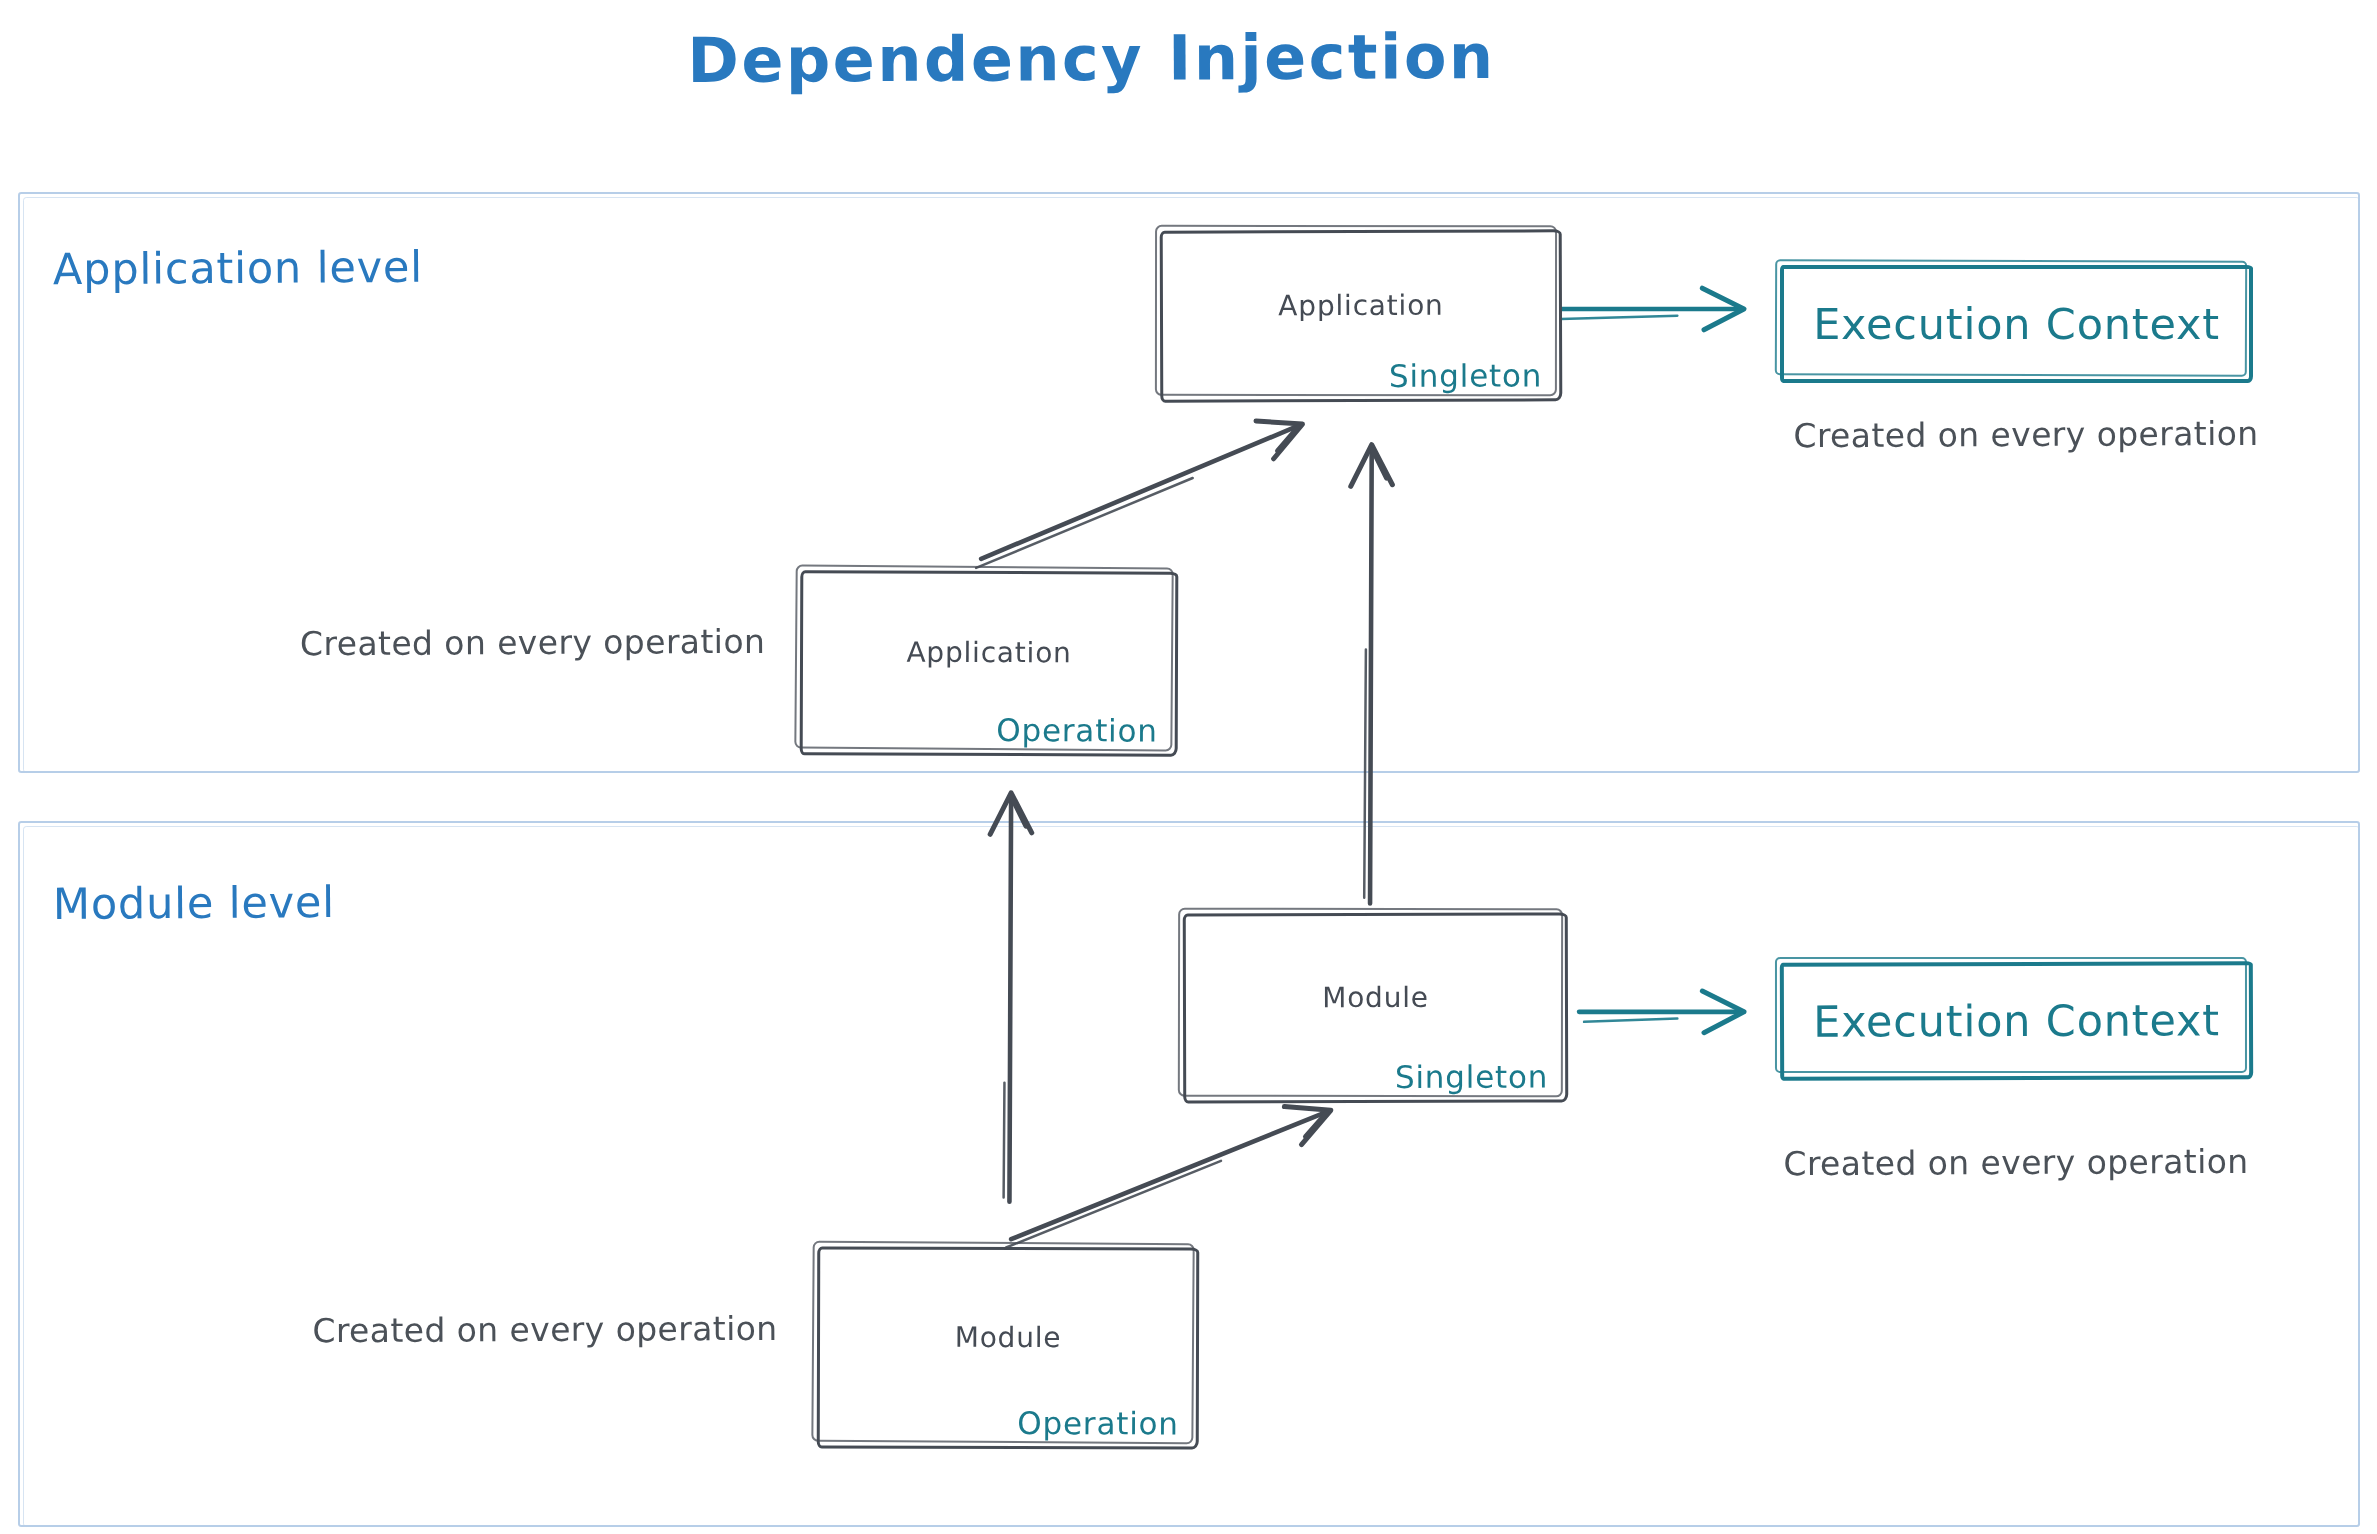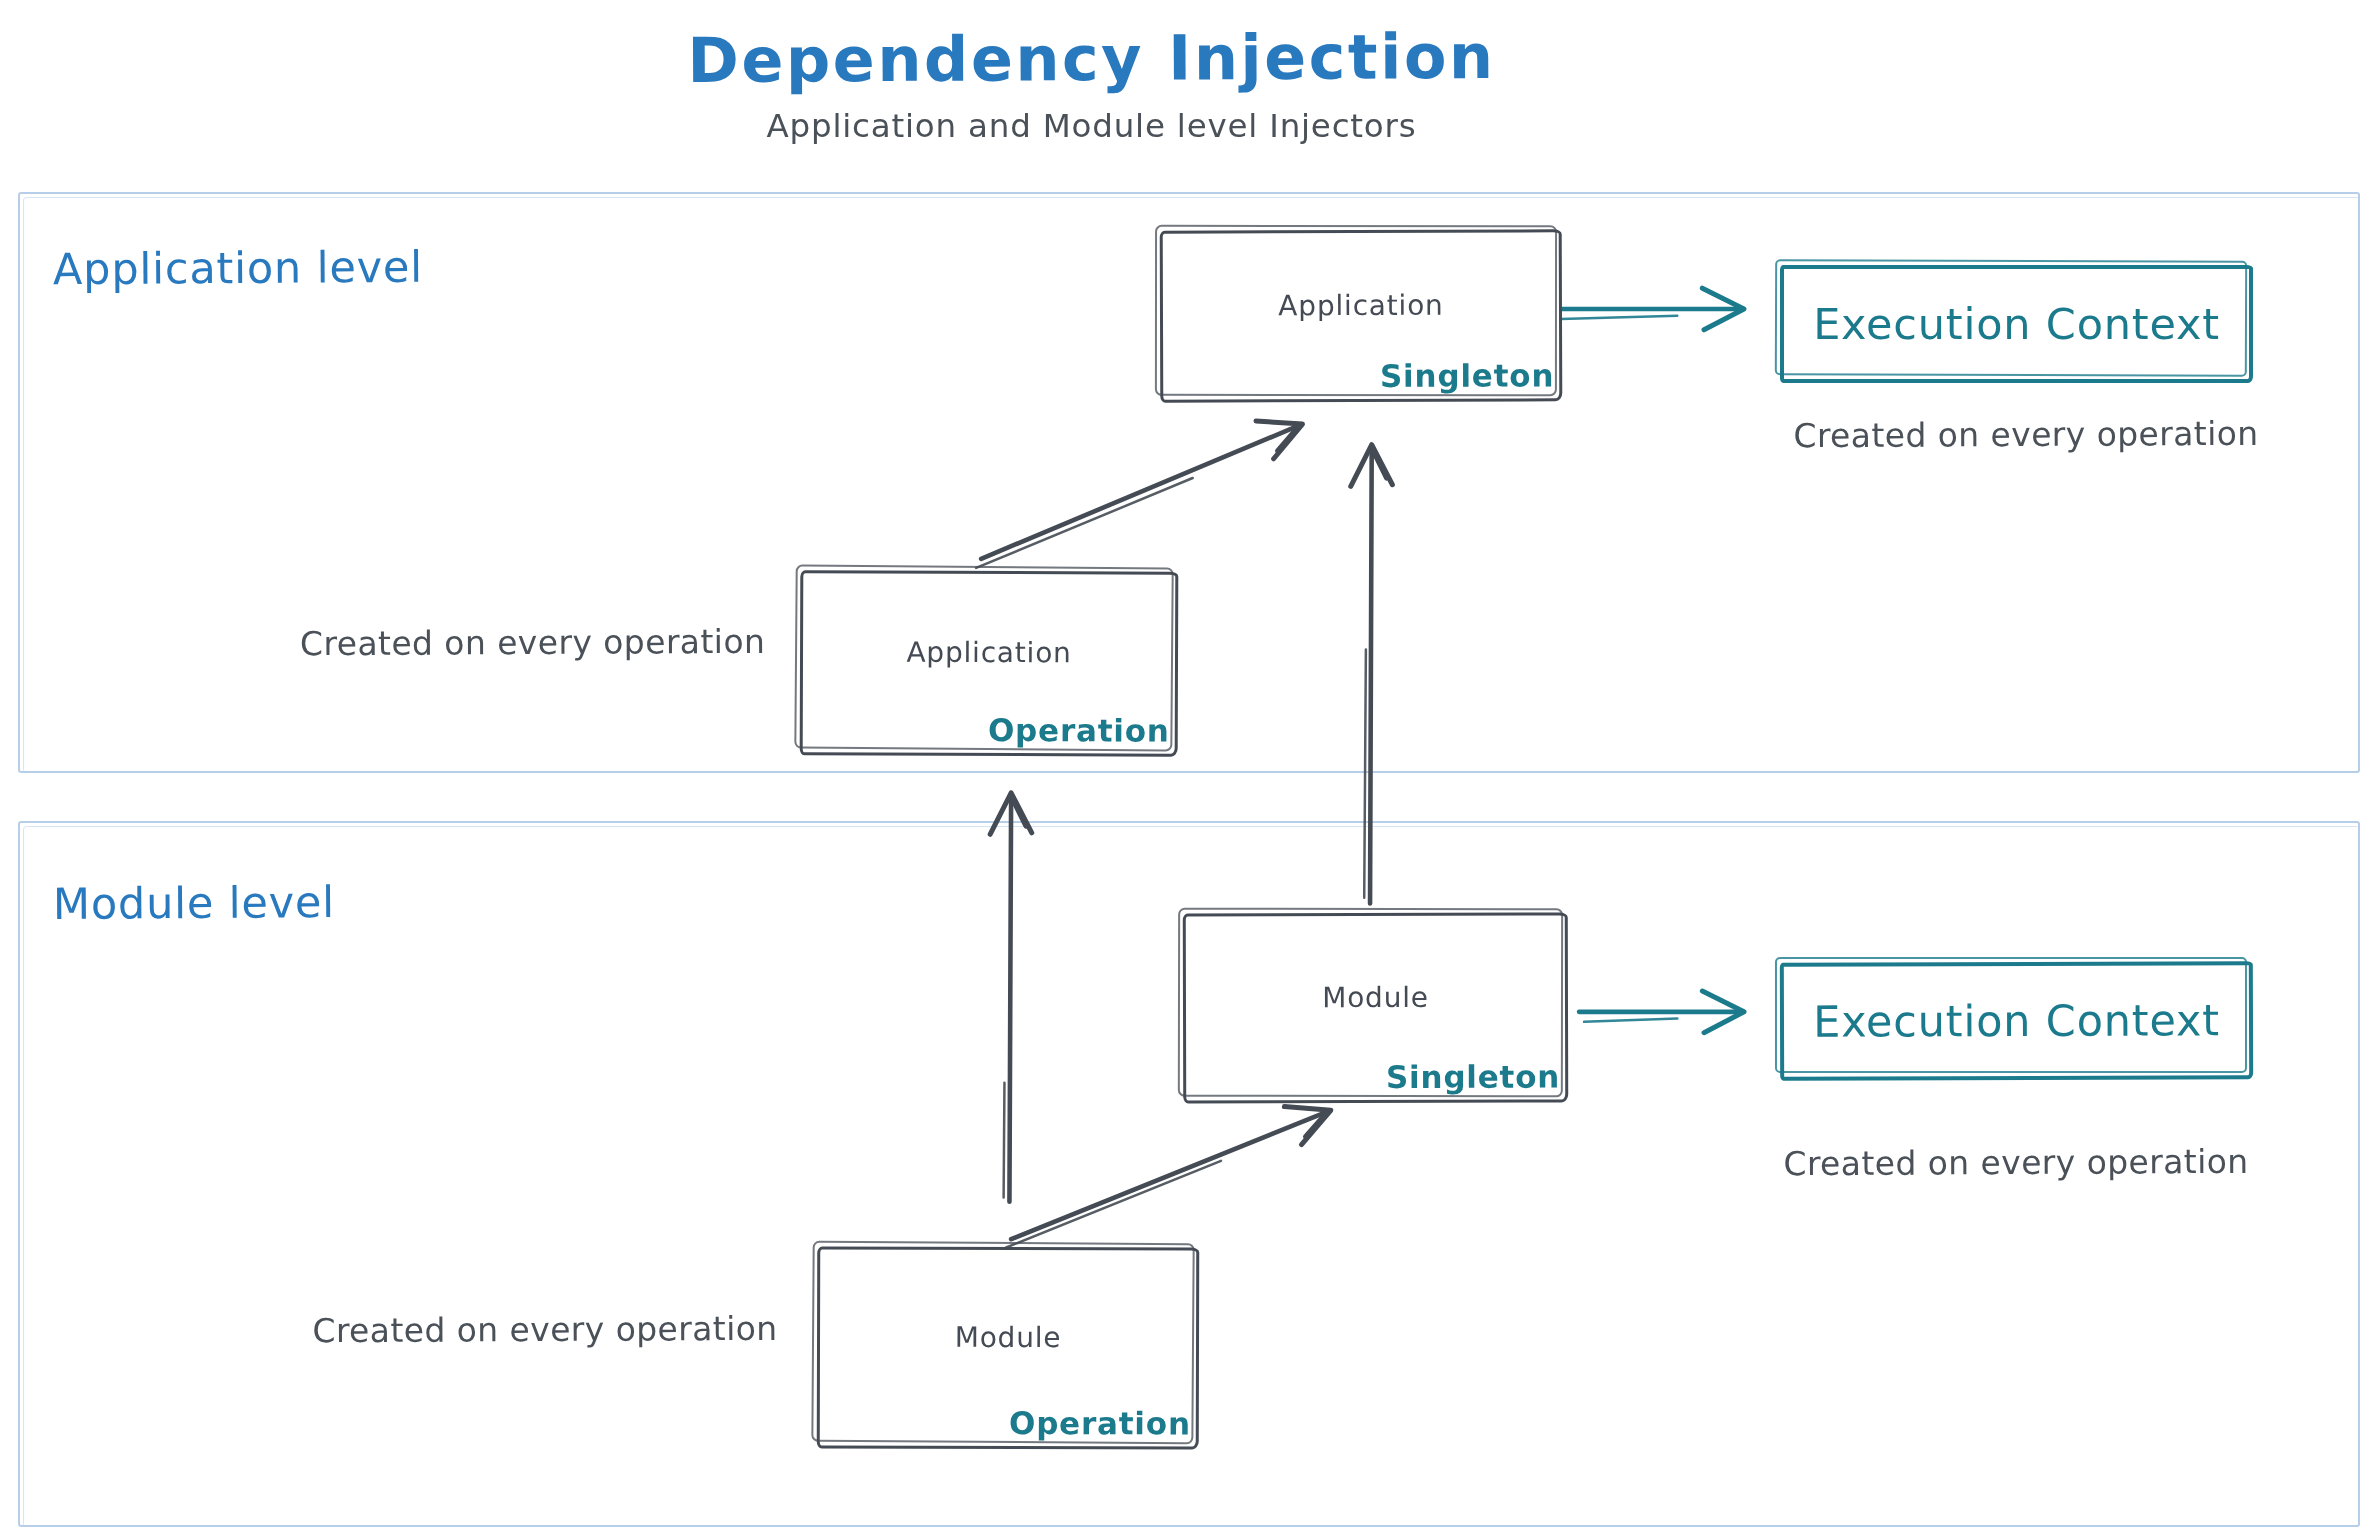--- a/index.html
+++ b/index.html
@@ -69,24 +69,23 @@
     content:"";position:absolute;inset:-8.3px 2.5px 3.3px -8.3px;
     border:2.5px solid var(--dark);
     border-radius:6.7px;opacity:.75;pointer-events:none;
     transform:rotate(.25deg);
   }
   .node-title{
     font-size:28px;color:var(--dark);letter-spacing:0.8px;
     margin-bottom:21.7px;white-space:nowrap;
   }
   .node-tag{
-    position:absolute;right:5px;bottom:5px;
+    position:absolute;right:17px;bottom:5px;
     font-size:31px;color:var(--teal);letter-spacing:0.8px;
     white-space:nowrap;
-    font-weight:bold;
   }
   .node-app-singleton{left:1160px;top:230px;width:402px;height:172px;transform:rotate(-0.2deg);}
   .node-app-operation{left:800px;top:571px;width:378px;height:185px;transform:rotate(0.2deg);}
   .node-module-singleton{left:1183px;top:913px;width:385px;height:190px;transform:rotate(-0.15deg);}
   .node-module-operation{left:817px;top:1247px;width:382px;height:202px;transform:rotate(0.15deg);}
   
   .ec-node{
     position:absolute;
     border:4.2px solid var(--teal);
     border-radius:3.3px 6.7px 5px 3.3px / 5px 3.3px 6.7px 5px;
@@ -122,21 +121,20 @@
   .arrow-line{fill:none;stroke-width:5.5;stroke-linecap:round;}
   .arrow-ghost{fill:none;stroke-width:3;stroke-linecap:round;opacity:.9;}
   .head{fill:none;stroke-width:6;stroke-linecap:round;stroke-linejoin:round;}
 </style>
 </head>
 <body>
 
 <div class="canvas">
 
   <div class="title">Dependency Injection</div>
-  <div class="subtitle">Application and Module level Injectors</div>
 
   <div class="level-container level-app"></div>
   <div class="level-container level-module"></div>
 
   <div class="level-label label-app">Application level</div>
   <div class="level-label label-module">Module level</div>
 
   <svg class="arrows" viewBox="0 0 2854 1842" xmlns="http://www.w3.org/2000/svg">
     <defs>
       <marker id="head-dark" viewBox="-70 -40 80 80" markerWidth="80" markerHeight="80" markerUnits="userSpaceOnUse" refX="-2" refY="0" orient="auto">

